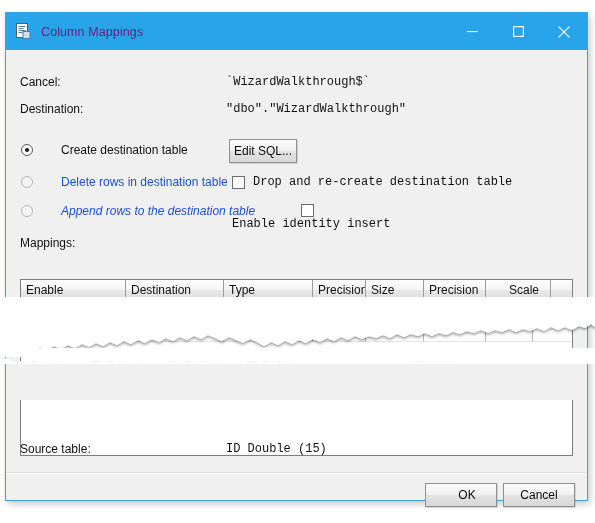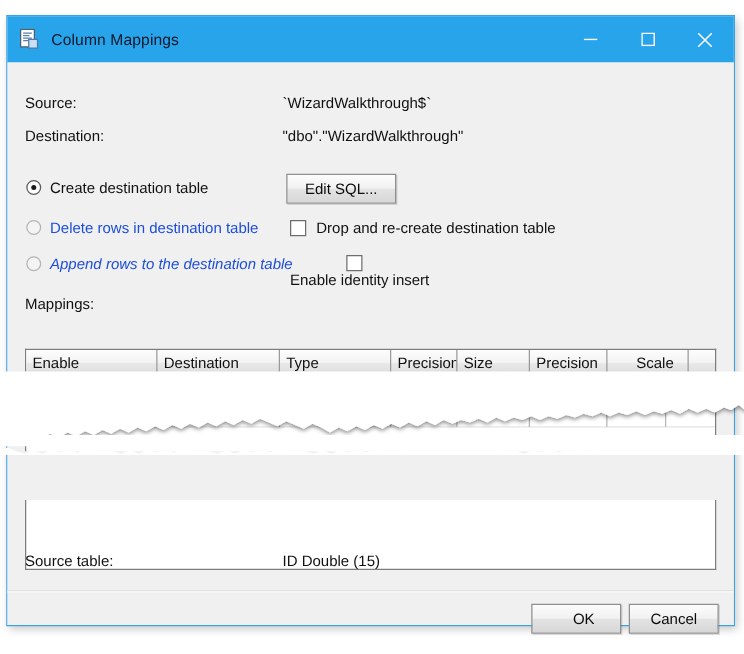--- a/index.html
+++ b/index.html
@@ -36,21 +36,21 @@
   #title-icon {
     width: 17px;
     height: 17px;
     margin-left: 9px;
     margin-right: 9px;
     flex: 0 0 auto;
     position: relative;
   }
   #title-text {
     font-size: 12.5px;
-    color: #0f172a;
+    color: #701a75;
     letter-spacing: 0.1px;
     flex: 1 1 auto;
     white-space: nowrap;
   }
   .winbtn {
     width: 46px;
     height: 37px;
     display: flex;
     align-items: center;
     justify-content: center;
@@ -62,40 +62,40 @@
   
   #content {
     position: relative;
     height: calc(100% - 37px);
     background: #f0f0f0;
     font-size: 12px;
     color: #000000;
   }
 
   .lbl { position: absolute; white-space: nowrap; font-size: 12px; color: #111; }
-  .val { position: absolute; white-space: nowrap; font-size: 12px; color: #111; }
+  .val { position: absolute; white-space: nowrap; font-size: 12px; color: #111; font-family: Liberation Mono, monospace; }
 
   
   .radio-row { position: absolute; display: flex; align-items: center; white-space: nowrap; }
   .radio {
     width: 12px; height: 12px; border-radius: 50%;
     border: 1px solid #5b5b5b; background: #fdfdfd;
     box-sizing: border-box; margin-right: 7px; flex: 0 0 auto;
     position: relative;
   }
   .radio.checked::after {
     content: ""; position: absolute; left: 3px; top: 3px;
     width: 4px; height: 4px; border-radius: 50%; background: #1b1b1b;
   }
   .radio.disabled { border-color: #b4b4b4; background: #f4f4f4; }
   .radio-row.disabled .rlabel { color: #1d4ed8; }
-  .rlabel { font-size: 12px; color: #111; }
-
-  
-  .check-row { position: absolute; display: flex; align-items: center; white-space: nowrap; }
+  .rlabel { font-size: 12px; color: #111; margin-left: 21px; }
+
+  
+  .check-row { position: absolute; display: flex; align-items: center; white-space: nowrap; font-family: Liberation Mono, monospace; }
   .cbox {
     width: 13px; height: 13px;
     border: 1px solid #6d6d6d; background: #ffffff;
     box-sizing: border-box; margin-right: 8px; flex: 0 0 auto;
   }
   .clabel { font-size: 12px; color: #111; }
 
   
   .btn {
     position: absolute;
@@ -232,42 +232,42 @@
     </div>
     <div class="winbtn">
       <svg width="12" height="12" viewBox="0 0 12 12">
         <path d="M0.6 0.6 L11.4 11.4 M11.4 0.6 L0.6 11.4" stroke="#ffffff" stroke-width="1.2" fill="none"></path>
       </svg>
     </div>
   </div>
 
   <div id="content">
 
-    <div class="lbl" style="left:14px; top:25px;">Source:</div>
+    <div class="lbl" style="left:14px; top:25px;">Cancel:</div>
     <div class="val" style="left:220px; top:25px;">`WizardWalkthrough$`</div>
 
     <div class="lbl" style="left:14px; top:52px;">Destination:</div>
     <div class="val" style="left:220px; top:52px;">"dbo"."WizardWalkthrough"</div>
 
     <div class="radio-row" style="left:15px; top:93px;">
       <span class="radio checked"></span>
       <span class="rlabel">Create destination table</span>
     </div>
 
     <div class="radio-row disabled" style="left:15px; top:125px;">
       <span class="radio disabled"></span>
       <span class="rlabel">Delete rows in destination table</span>
     </div>
 
     <div class="radio-row disabled" style="left:15px; top:154px;font-style:italic;">
       <span class="radio disabled"></span>
       <span class="rlabel">Append rows to the destination table</span>
     </div>
 
-    <div class="btn" style="left:223px; top:89px; width:88px; height:24px;">
+    <div class="btn" style="left:223px; top:89px; width:68px; height:24px;">
       <span>Edit SQL...</span>
     </div>
 
     <div class="check-row" style="left:226px; top:125px;">
       <span class="cbox"></span>
       <span class="clabel">Drop and re-create destination table</span>
     </div>
 
     <div class="check-row" style="left:226px; top:154px;flex-direction:column;">
       <span class="cbox"></span>

